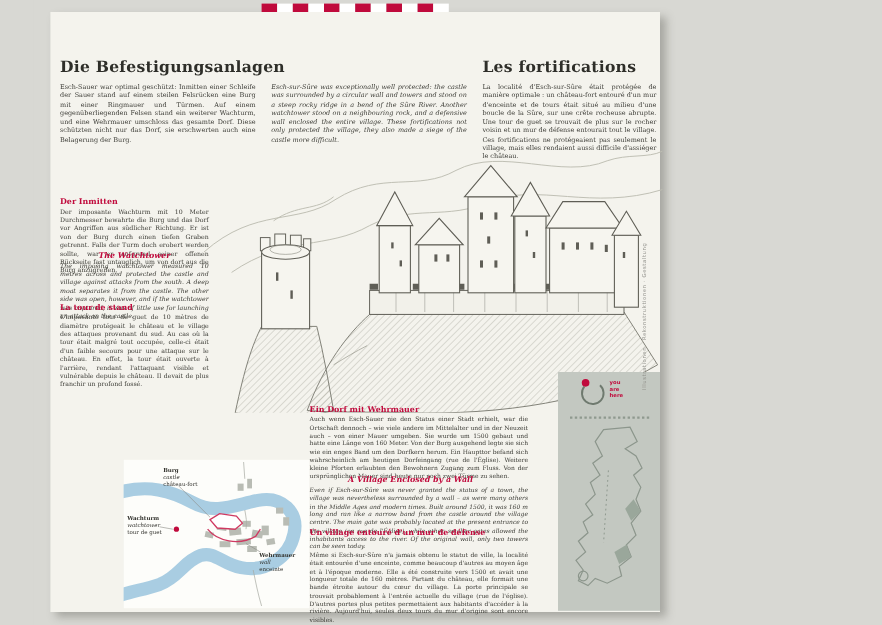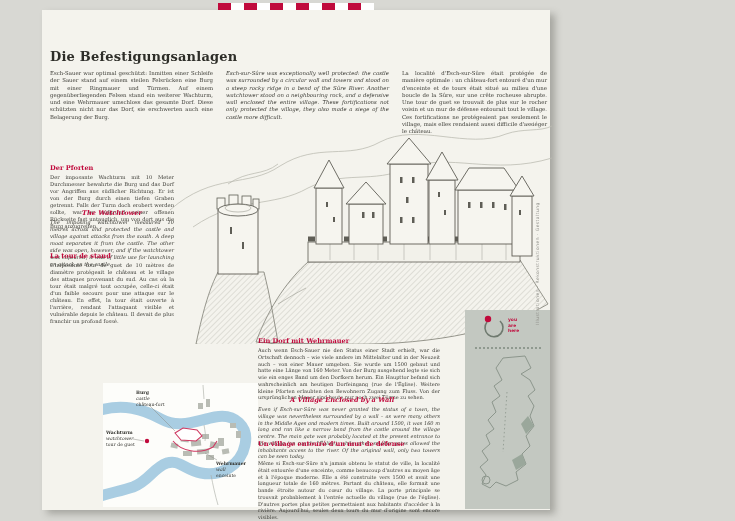--- a/index.html
+++ b/index.html
@@ -47,26 +47,27 @@
       <div class="cw"></div>
     <div class="cr"></div>
       <div class="cw"></div>
     <div class="cr"></div>
       <div class="cw"></div>
     <div class="cr"></div>
       <div class="cw"></div>
   </div>
 
   <div class="title" style="left:22px;top:49px;">Die Befestigungsanlagen</div>
+  <div class="title" style="left:374px;top:49px;">Les fortifications</div>
 
   <div class="para" style="left:22px;top:70px;width:163px;">Esch-Sauer war optimal geschützt: Inmitten einer Schleife der Sauer stand auf einem steilen Felsrücken eine Burg mit einer Ringmauer und Türmen. Auf einem gegenüberliegenden Felsen stand ein weiterer Wachturm, und eine Wehrmauer umschloss das gesamte Dorf. Diese schützten nicht nur das Dorf, sie erschwerten auch eine Belagerung der Burg.</div>
   <div class="para it" style="left:198px;top:70px;width:163px;">Esch-sur-Sûre was exceptionally well protected: the castle was surrounded by a circular wall and towers and stood on a steep rocky ridge in a bend of the Sûre River. Another watchtower stood on a neighbouring rock, and a defensive wall enclosed the entire village. These fortifications not only protected the village, they also made a siege of the castle more difficult.</div>
   <div class="para" style="left:374px;top:70px;width:145px;">La localité d'Esch-sur-Sûre était protégée de manière optimale : un château-fort entouré d'un mur d'enceinte et de tours était situé au milieu d'une boucle de la Sûre, sur une crête rocheuse abrupte. Une tour de guet se trouvait de plus sur le rocher voisin et un mur de défense entourait tout le village. Ces fortifications ne protégeaient pas seulement le village, mais elles rendaient aussi difficile d'assiéger le château.</div>
 
-  <div class="subhead" style="left:22px;top:164px;">Der Pforten</div>
+  <div class="subhead" style="left:22px;top:164px;">Der Inmitten</div>
   <div class="para side-para" style="left:22px;top:174px;width:124px;">Der imposante Wachturm mit 10 Meter Durchmesser bewahrte die Burg und das Dorf vor Angriffen aus südlicher Richtung. Er ist von der Burg durch einen tiefen Graben getrennt. Falls der Turm doch erobert werden sollte, war er aufgrund seiner offenen Rückseite fast untauglich, um von dort aus die Burg anzugreifen.</div>
   <div class="subhead it" style="left:22px;top:209px;">The Watchtower</div>
   <div class="para side-para it" style="left:22px;top:219px;width:124px;">The imposing watchtower measured 10 metres across and protected the castle and village against attacks from the south. A deep moat separates it from the castle. The other side was open, however, and if the watchtower was captured, it was of little use for launching an attack on the castle.</div>
   <div class="subhead" style="left:22px;top:252px;">La tour de stand</div>
   <div class="para side-para" style="left:22px;top:262px;width:124px;">L'imposante tour de guet de 10 mètres de diamètre protégeait le château et le village des attaques provenant du sud. Au cas où la tour était malgré tout occupée, celle-ci était d'un faible secours pour une attaque sur le château. En effet, la tour était ouverte à l'arrière, rendant l'attaquant visible et vulnérable depuis le château. Il devait de plus franchir un profond fossé.</div>
 
   <svg style="position:absolute;left:140px;top:92px;" width="385" height="252" viewBox="0 0 385 252">
     <defs>
       <pattern id="hatch" width="4" height="4" patternUnits="userSpaceOnUse" patternTransform="rotate(45)">
         <line x1="0" y1="0" x2="0" y2="4" stroke="#a8a89d" stroke-width="0.6"></line>

